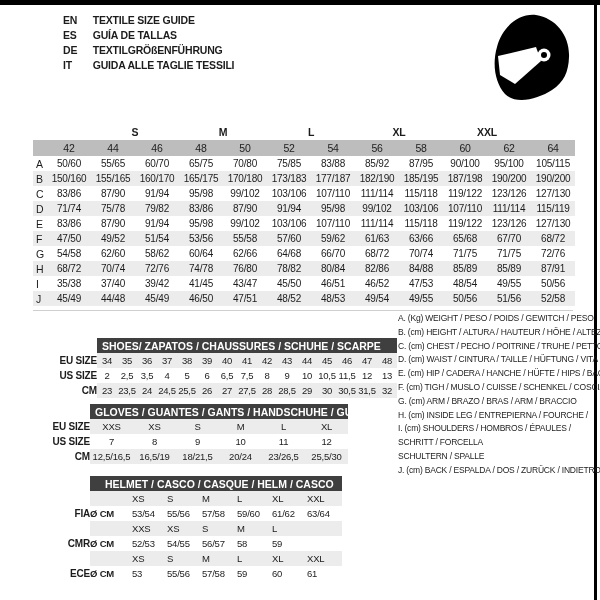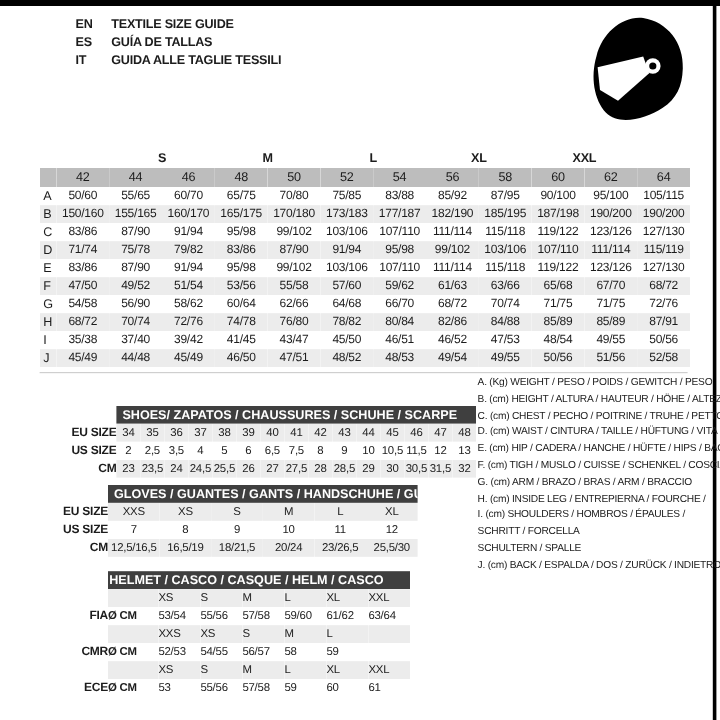--- a/index.html
+++ b/index.html
@@ -38,21 +38,21 @@
   .lt .lbl{text-align:right;padding-left:2px;font-weight:bold;font-size:10px;background:#fff !important;}
   .lt .hdr{background:#3f3f3f;color:#fff;font-weight:bold;font-size:10.5px;text-align:left;padding-left:5px;height:13px;letter-spacing:0;}
   .lt tbody tr:nth-of-type(odd) td{background:#ececec;}
   .shoes{position:absolute;left:40px;top:338px;width:357px;}
   .gloves{position:absolute;left:33px;top:404px;width:315px;}
   
   .ht{position:absolute;left:33px;top:476px;width:309px;}
   .ht td{font-size:9.5px;letter-spacing:-0.2px;text-align:left;height:15px;}
   .ht .lbl{font-weight:bold;font-size:10px;padding-left:2px;text-align:right;}
   .ht .u{font-weight:bold;}
-  .ht .hdr{background:#3f3f3f;color:#fff;font-weight:bold;font-size:10.5px;padding-left:1px;height:13px;letter-spacing:0;}
+  .ht .hdr{background:#3f3f3f;color:#fff;font-weight:bold;font-size:10.5px;padding-left:15px;height:13px;letter-spacing:0;}
   .ht tr.szrow td:not(.lbl){background:#ececec;}
 
   
   .legend{position:absolute;left:398px;top:312px;width:200px;font-size:8.5px;letter-spacing:-0.2px;line-height:13.8px;}
   .legend div{white-space:nowrap;}
 </style>
 </head>
 <body>
 
 <div class="topbar"></div>
@@ -64,20 +64,24 @@
       <span class="langcode">EN</span>
       <span>TEXTILE SIZE GUIDE</span>
     </div>
 
     <div class="langrow">
       <span class="langcode">ES</span>
       <span>GUÍA DE TALLAS</span>
     </div>
 
 
+    <div class="langrow">
+      <span class="langcode">DE</span>
+      <span>TEXTILGRÖßENFÜHRUNG</span>
+    </div>
 
     <div class="langrow">
       <span class="langcode">IT</span>
       <span>GUIDA ALLE TAGLIE TESSILI</span>
     </div>
   </div>
 
 <svg class="helmet" viewBox="0 0 90 98" xmlns="http://www.w3.org/2000/svg">
   <path d="M52 3 C72 6 86 24 85 45 C84.5 60 80 70 68 78 C54 87 32 93 21 82 C11 71 8 52 13 35 C18 15 35 1 52 3 Z" fill="#000"></path>
   <polygon points="14,44 52,35 57,49 31,72 16,63" fill="#fff"></polygon>
@@ -316,21 +320,21 @@
             <td>67/70</td>
 
             <td>68/72</td>
           </tr>
 
         <tr>
           <td class="rkey">G</td>
 
             <td>54/58</td>
 
-            <td>56/90</td>
+            <td>62/60</td>
 
             <td>58/62</td>
 
             <td>60/64</td>
 
             <td>62/66</td>
 
             <td>64/68</td>
 
             <td>66/70</td>

